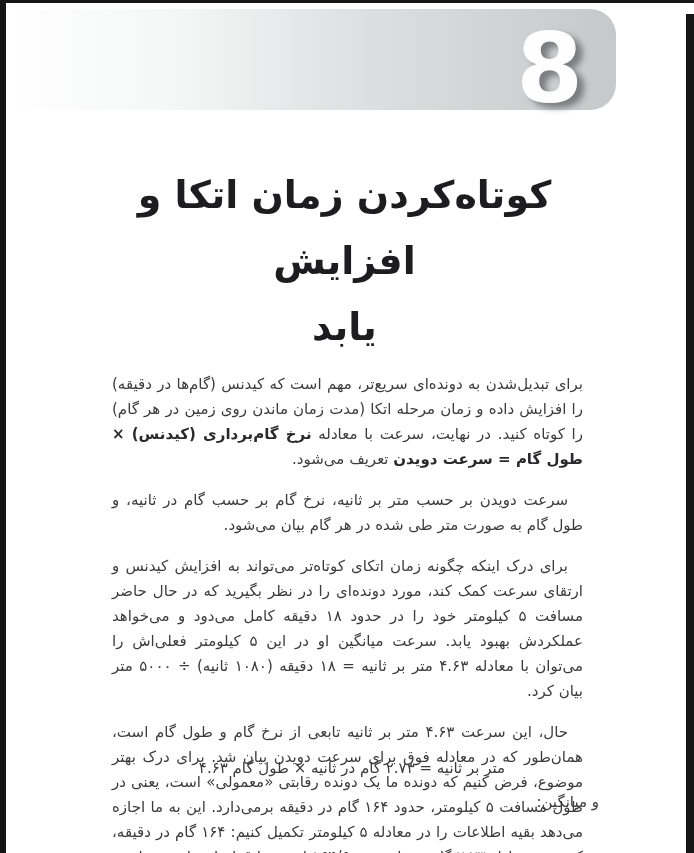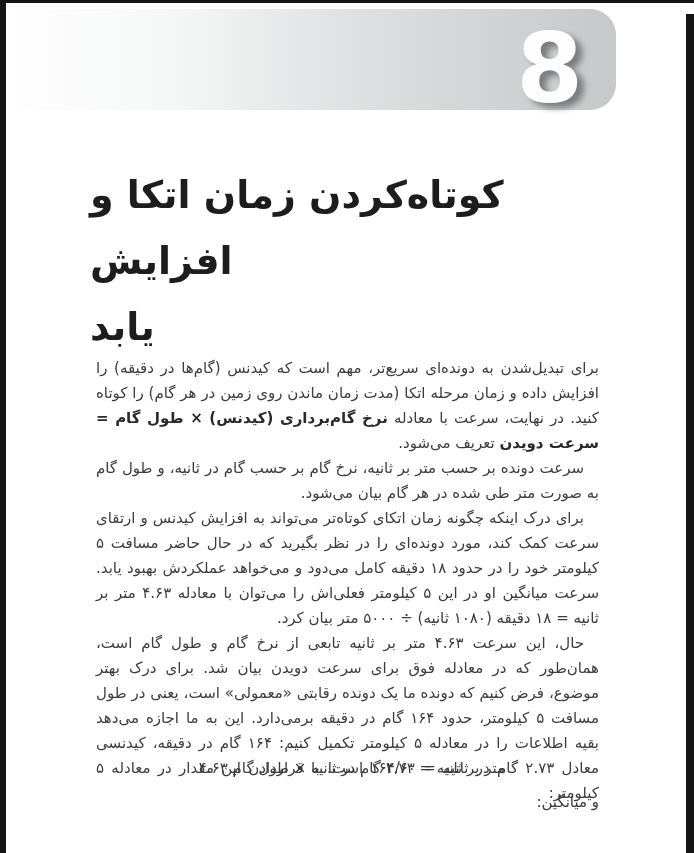--- a/index.html
+++ b/index.html
@@ -29,35 +29,35 @@
     font-size:96px; line-height:1;
     font-weight:bold;
     color:#fefefe;
     text-shadow: 7px 5px 6px rgba(108,110,113,0.85);
   }
 
   .chapter-title {
     position:absolute;
     top:162px; right:95px; left:90px;
     margin:0;
-    text-align:left;
+    text-align:center;
     font-size:38px; line-height:66px;
     font-weight:bold;
     color:#1d1d1f;
   }
   .chapter-title span { display:block; }
 
   .body-text {
     position:absolute;
     top:356px; right:95px; left:96px;
     font-size:15px; line-height:25px;
     color:#3c3c3e;
     text-align:justify;
   }
-  .para { margin:0; }
+  .para { margin:16px; }
   .para.indent { text-indent:15px; }
   .bold { font-weight:bold; color:#2a2a2c; }
 
   .formula {
     position:absolute;
     top:756px; left:96px; right:86px;
     direction:ltr;
     text-align:center;
     font-size:15px; line-height:25px;
     color:#3c3c3e;
@@ -81,21 +81,21 @@
     <div class="chapter-number">8</div>
   </div>
 
   <h1 class="chapter-title">
     <span>کوتاه‌کردن زمان اتکا و افزایش</span>
     <span>یابد</span>
   </h1>
 
   <div class="body-text" id="paragraphs">
       <p class="para"><span>برای تبدیل‌شدن به دونده‌ای سریع‌تر، مهم است که کیدنس (گام‌ها در دقیقه) را افزایش داده و زمان مرحله اتکا (مدت زمان ماندن روی زمین در هر گام) را کوتاه کنید. در نهایت، سرعت با معادله </span><span class="bold">نرخ گام‌برداری (کیدنس) × طول گام = سرعت دویدن</span><span> تعریف می‌شود.</span></p>
-      <p class="para indent"><span>سرعت دونده بر حسب متر بر ثانیه، نرخ گام بر حسب گام در ثانیه، و طول گام به صورت متر طی شده در هر گام بیان می‌شود.</span></p>
+      <p class="para indent"><span>سرعت دویدن بر حسب متر بر ثانیه، نرخ گام بر حسب گام در ثانیه، و طول گام به صورت متر طی شده در هر گام بیان می‌شود.</span></p>
       <p class="para indent"><span>برای درک اینکه چگونه زمان اتکای کوتاه‌تر می‌تواند به افزایش کیدنس و ارتقای سرعت کمک کند، مورد دونده‌ای را در نظر بگیرید که در حال حاضر مسافت ۵ کیلومتر خود را در حدود ۱۸ دقیقه کامل می‌دود و می‌خواهد عملکردش بهبود یابد. سرعت میانگین او در این ۵ کیلومتر فعلی‌اش را می‌توان با معادله ۴.۶۳ متر بر ثانیه = ۱۸ دقیقه (۱۰۸۰ ثانیه) ÷ ۵۰۰۰ متر بیان کرد.</span></p>
       <p class="para indent"><span>حال، این سرعت ۴.۶۳ متر بر ثانیه تابعی از نرخ گام و طول گام است، همان‌طور که در معادله فوق برای سرعت دویدن بیان شد. برای درک بهتر موضوع، فرض کنیم که دونده ما یک دونده رقابتی «معمولی» است، یعنی در طول مسافت ۵ کیلومتر، حدود ۱۶۴ گام در دقیقه برمی‌دارد. این به ما اجازه می‌دهد بقیه اطلاعات را در معادله ۵ کیلومتر تکمیل کنیم: ۱۶۴ گام در دقیقه، کیدنسی معادل ۲.۷۳ گام در ثانیه = ۱۶۴/۶۰ است. با قراردادن این مقدار در معادله ۵ کیلومتر:</span></p>
     </div>
 
   <div class="formula">۴.۶۳ متر بر ثانیه = ۲.۷۳ گام در ثانیه × طول گام</div>
 
   <div class="closing">و میانگین:</div>
 </div>
 
 </body></html>

